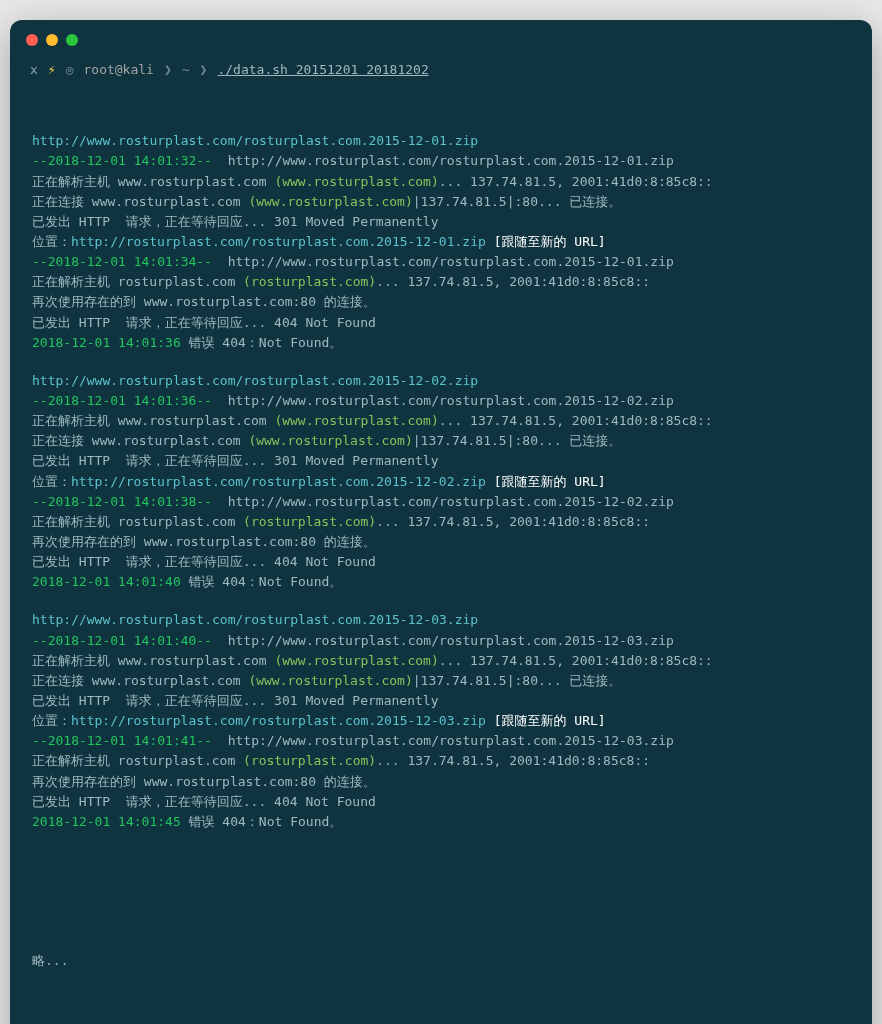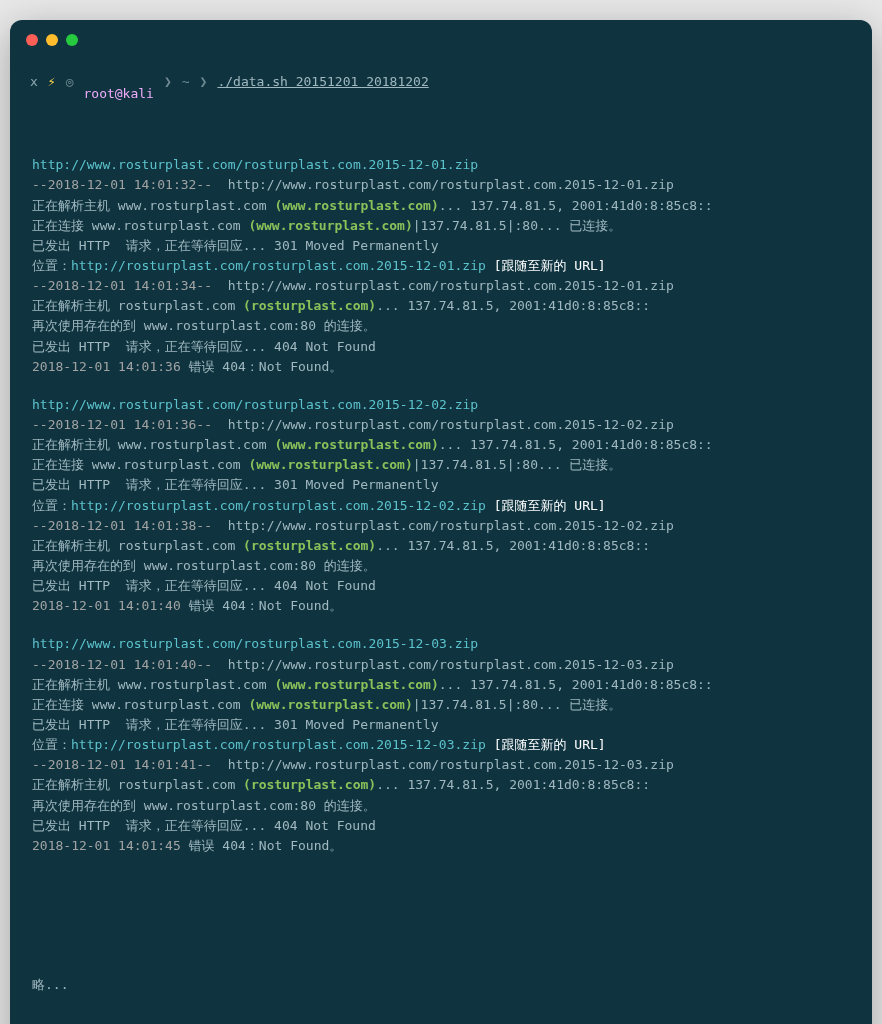--- a/index.html
+++ b/index.html
@@ -34,34 +34,34 @@
   .prompt-bar {
     display: flex;
     align-items: center;
     gap: 10px;
     padding: 8px 20px 14px 20px;
     color: #6f8a93;
   }
   .prompt-x { color: #8da8b1; }
   .bolt-icon { color: #ffd54a; }
   .prompt-ring { color: #6f8a93; }
-  .prompt-user { color: #f0abfc; margin-top: 24px; }
+  .prompt-user { color: #a3a3a3; }
   .prompt-sep { color: #6f8a93; }
   .prompt-cmd { color: #a0b8bf; text-decoration: underline; }
   .terminal-body {
     padding: 0 22px 8px 22px;
     line-height: 1.55;
     color: #a0b8bf;
     white-space: pre-wrap;
     word-break: break-all;
   }
   .line { display: block; }
   .cyan { color: #5cc3cc; }
-  .grey { color: #a3a3a3; }
-  .green { color: #8cc15a; font-weight: bold; }
+  .grey { color: #22c55e; }
+  .green { color: #8cc15a; }
   .orange { color: #ffffff; }
   .text { color: #a0b8bf; }
   .block { margin-bottom: 18px; }
 </style>
 </head>
 <body>
 
 <div class="terminal-window">
   <div class="title-bar">
     <div class="traffic-light tl-red"></div>

